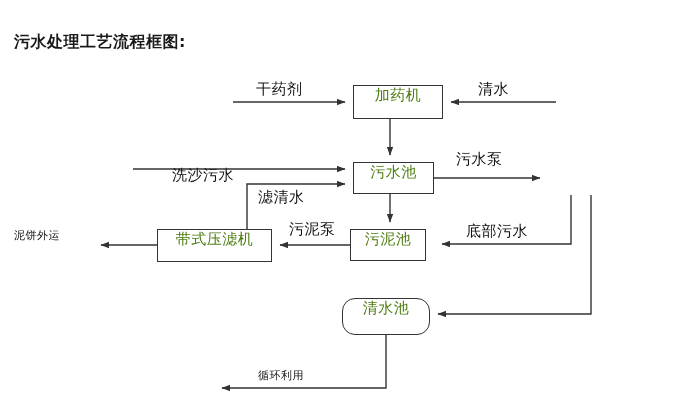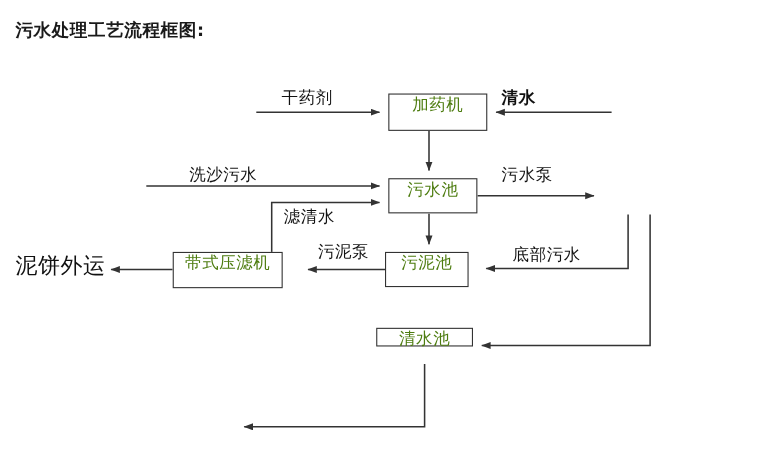--- a/index.html
+++ b/index.html
@@ -13,21 +13,21 @@
   #page {
     position: relative;
     width: 700px;
     height: 420px;
     background: #ffffff;
     overflow: hidden;
   }
   #title {
     position: absolute;
     left: 14px;
-    top: 18px;
+    top: 32px;
     font-size: 16px;
     font-weight: bold;
     color: #1a1a1a;
     letter-spacing: 0.5px;
     white-space: nowrap;
   }
   svg#wires {
     position: absolute;
     left: 0;
     top: 0;
@@ -50,21 +50,21 @@
   .edge-label {
     position: absolute;
     font-size: 15px;
     color: #111111;
     white-space: nowrap;
     letter-spacing: 0.5px;
     background: transparent;
   }
   .terminal-label {
     position: absolute;
-    font-size: 20px;
+    font-size: 11px;
     color: #111111;
     white-space: nowrap;
     letter-spacing: 0.5px;
   }
 </style>
 </head>
 <body>
 
 <div id="page">
 
@@ -107,42 +107,43 @@
 
   <div class="node" style="left:353px; top:85px;  width:90px;  height:34px;">
     <span>加药机</span>
   </div>
 
   <div class="node" style="left:353px; top:162px; width:81px;  height:32px;">
     <span>污水池</span>
   </div>
 
 
-  <div class="node" style="left:157px; top:229px; width:100px; height:33px;">
+  <div class="node" style="left:157px; top:229px; width:115px; height:33px;">
     <span>带式压滤机</span>
   </div>
 
   <div class="node" style="left:350px; top:229px; width:76px;  height:32px;">
     <span>污泥池</span>
   </div>
 
-  <div class="node" style="left:342px; top:298px; width:88px;  height:17px;">
+  <div class="node" style="left:342px; top:298px; width:88px;  height:37px;border-radius:13px;">
     <span>清水池</span>
   </div>
 
   <div class="edge-label" style="left:256px; top:80px;text-align:center;">干药剂</div>
 
-  <div class="edge-label" style="left:456px; top:80px;font-weight:bold;">清水</div>
+  <div class="edge-label" style="left:478px; top:80px;">清水</div>
 
-  <div class="edge-label" style="left:172px; top:150px;">洗沙污水</div>
+  <div class="edge-label" style="left:172px; top:166px;">洗沙污水</div>
 
   <div class="edge-label" style="left:258px; top:188px;text-align:center;">滤清水</div>
 
   <div class="edge-label" style="left:456px; top:150px;">污水泵</div>
 
   <div class="edge-label" style="left:289px; top:220px;">污泥泵</div>
 
   <div class="edge-label" style="left:466px; top:222px;">底部污水</div>
 
   <div class="terminal-label" style="left:14px; top:228px;">泥饼外运</div>
 
+  <div class="terminal-label" style="left:258px; top:368px;">循环利用</div>
 
 </div>
 
 </body></html>

